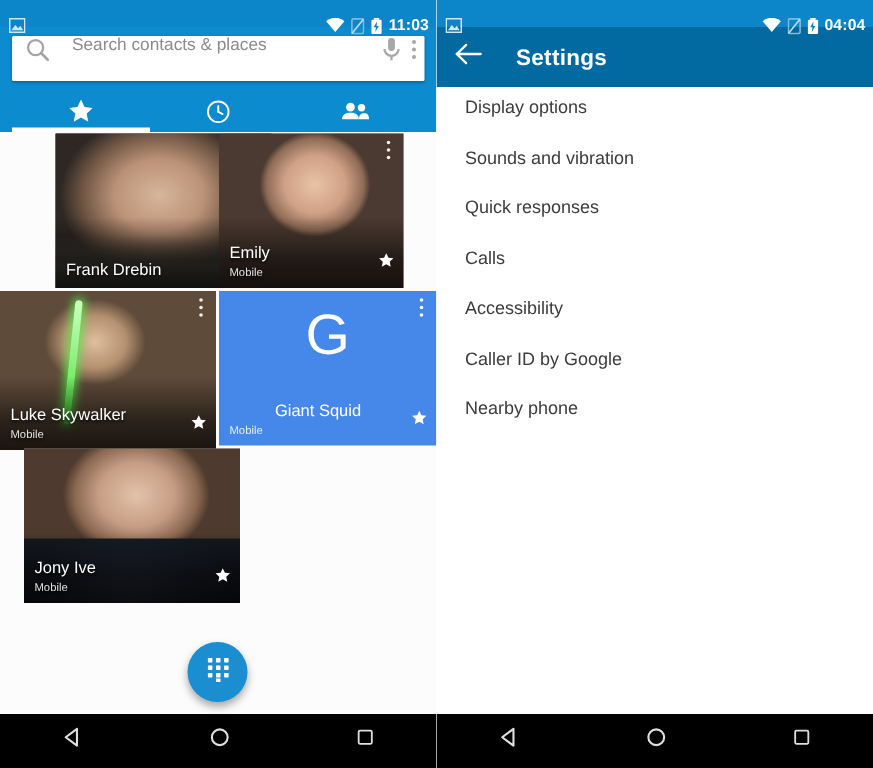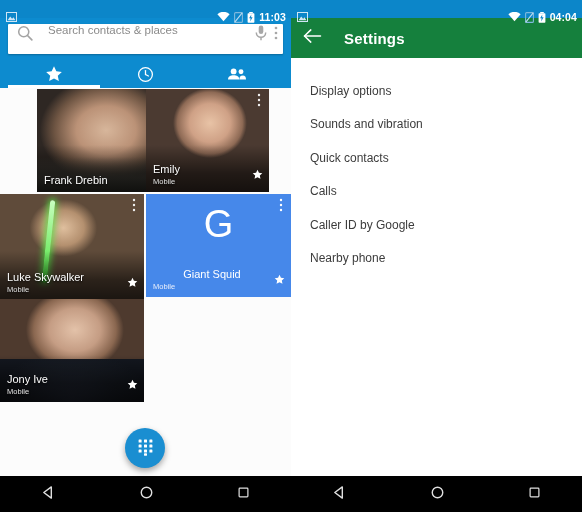--- a/index.html
+++ b/index.html
@@ -108,27 +108,27 @@
   
   .fab {
     position:absolute; left:125px; top:428px; width:40px; height:40px;
     border-radius:50%; background:#1a8ed1;
     box-shadow:0 3px 6px rgba(0,0,0,.35);
     display:flex; align-items:center; justify-content:center;
   }
 
   
   .appbar {
-    height:40px; background:#15803d; display:flex; align-items:center;
+    height:40px; background:#0369a1; display:flex; align-items:center;
     padding:0 12px; gap:22px;
   }
   .appbar .title { color:#fff; font-size:15px; font-weight:bold; letter-spacing:.2px; }
   .settings-list { background:#fff; padding-top:6px; }
   .settings-item {
-    height:33.5px; display:flex; align-items:flex-end; padding-left:19px;
+    height:33.5px; display:flex; align-items:flex-start; padding-left:19px;
     font-size:12px; color:#3c3c3c;
   }
 
   
   .navbar {
     position:absolute; left:0; bottom:0; width:291px; height:36px;
     background:#000; display:flex; align-items:center; justify-content:space-around;
   }
   .navbar .nb { opacity:.92; }
   .wm-text {
@@ -314,21 +314,21 @@
           <div class="t-name">Giant Squid</div>
           <div class="t-sub">Mobile</div>
         </div>
         <span class="t-star">
           <svg width="11" height="11" viewBox="0 0 20 20">
               <path d="M10 1.4 l2.6 5.6 6.1 .7 -4.5 4.2 1.2 6 -5.4 -3 -5.4 3 1.2 -6 -4.5 -4.2 6.1 -.7 Z" fill="#ffffff"></path>
             </svg>
         </span>
       </div>
 
-      <div class="tile" style="left:0px; top:211px; width:144px; height:103px;">
+      <div class="tile" style="left:16px; top:211px; width:144px; height:103px;">
         <div class="photo ph-jony">
             <div class="shirt"></div>
           </div>
         <div class="scrim"></div>
         <div class="meta">
           <div class="t-name">Jony Ive</div>
           <div class="t-sub">Mobile</div>
         </div>
         <span class="t-star">
           <svg width="11" height="11" viewBox="0 0 20 20">
@@ -426,24 +426,27 @@
     </div>
 
     <div class="settings-list">
       <div class="settings-item">
         <span>Display options</span>
       </div>
       <div class="settings-item">
         <span>Sounds and vibration</span>
       </div>
       <div class="settings-item">
-        <span>Quick contacts</span>
+        <span>Quick responses</span>
       </div>
       <div class="settings-item">
         <span>Calls</span>
+      </div>
+      <div class="settings-item">
+        <span>Accessibility</span>
       </div>
       <div class="settings-item">
         <span>Caller ID by Google</span>
       </div>
       <div class="settings-item">
         <span>Nearby phone</span>
       </div>
     </div>
 
     <div class="wm-text">

